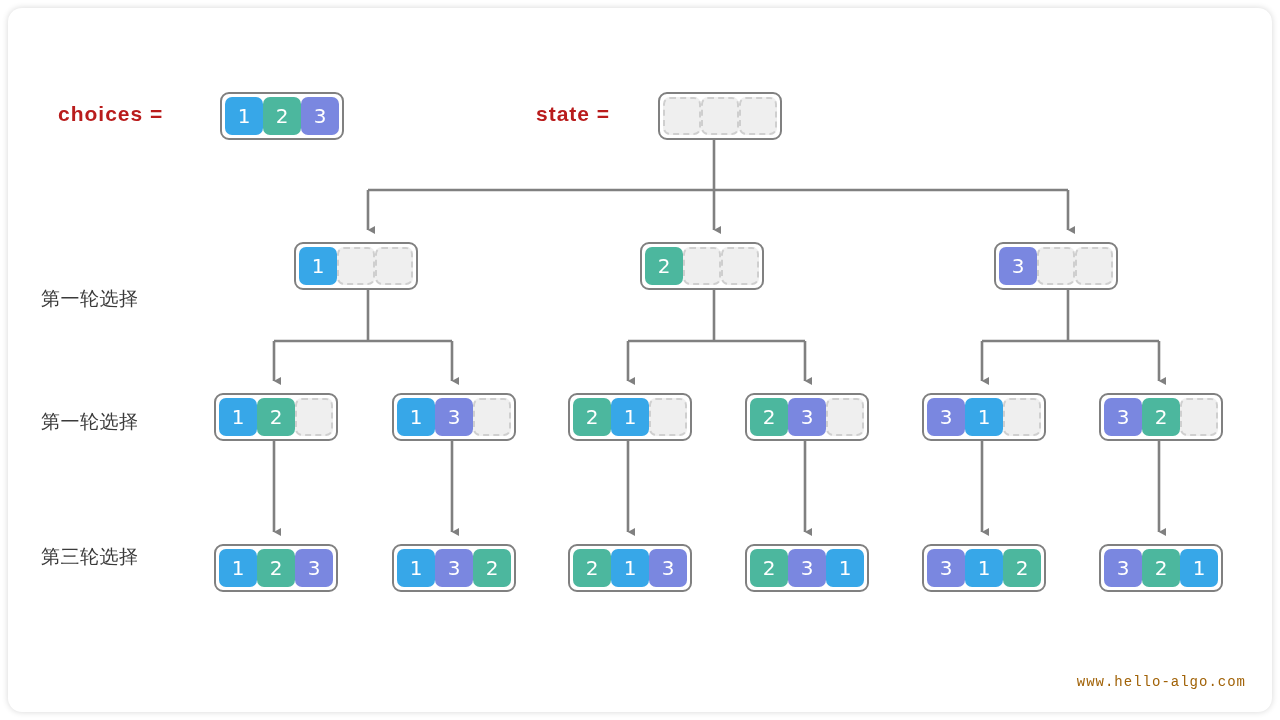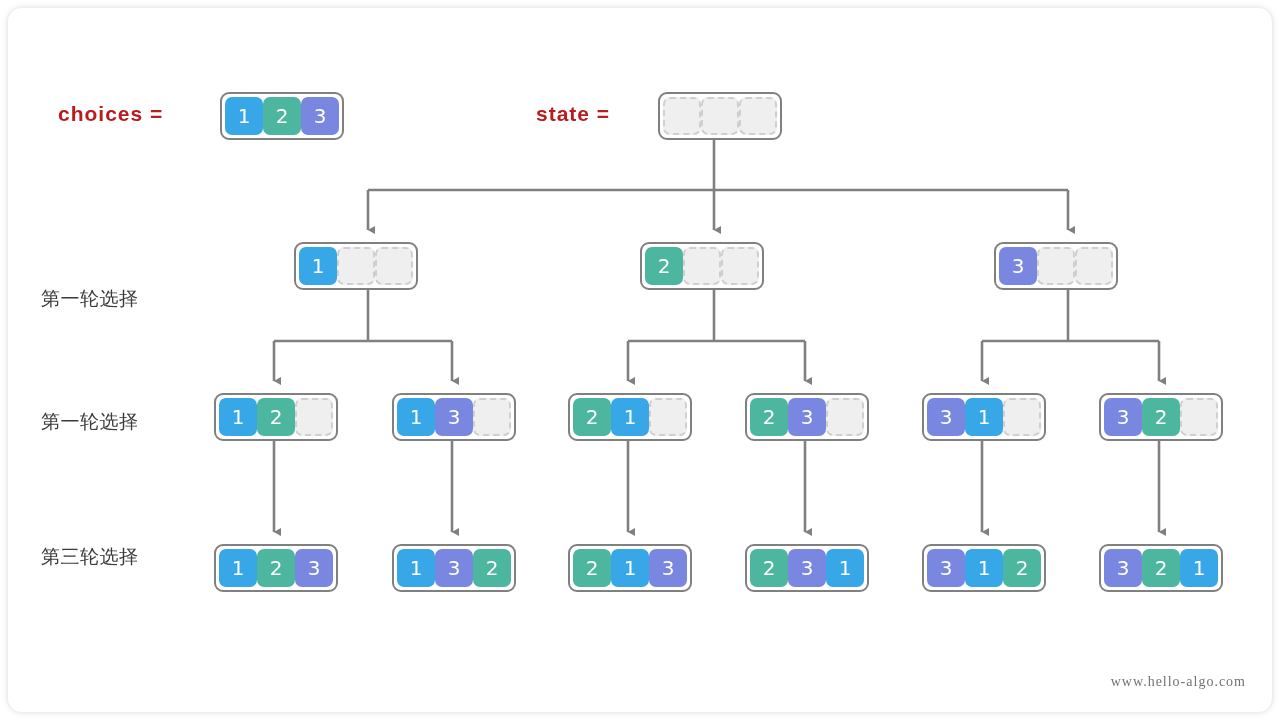--- a/index.html
+++ b/index.html
@@ -53,23 +53,23 @@
     font-family: "Liberation Sans", "DejaVu Sans", sans-serif;
     font-size: 19px;
     color: #3a3a3a;
     white-space: nowrap;
     letter-spacing: 0.5px;
   }
   .watermark {
     position: absolute;
     right: 26px;
     bottom: 22px;
-    font-family: Liberation Serif, serif;
+    font-family: Liberation Mono, monospace;
     font-size: 14px;
-    color: #737373;
+    color: #a16207;
     letter-spacing: 1px;
     white-space: nowrap;
   }
 
   
   .array {
     position: absolute;
     display: flex;
     align-items: center;
     box-sizing: border-box;

